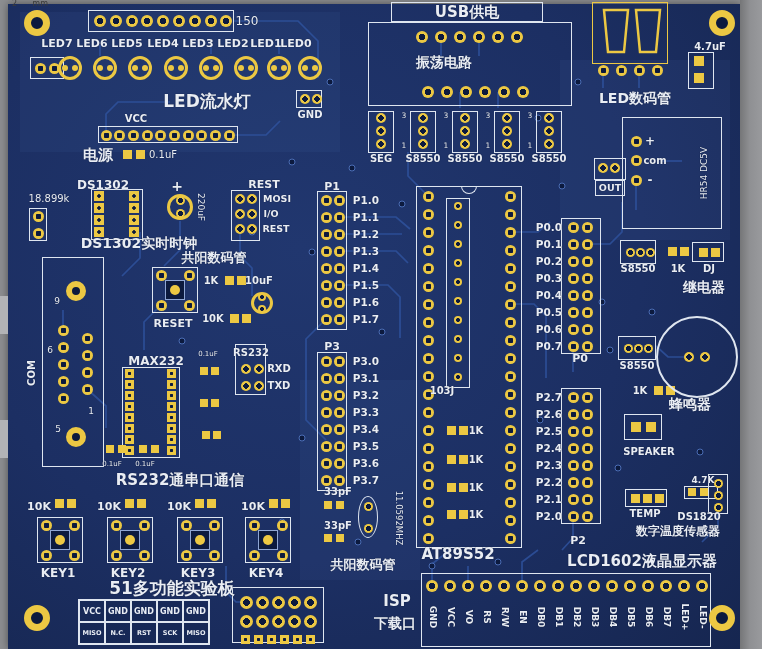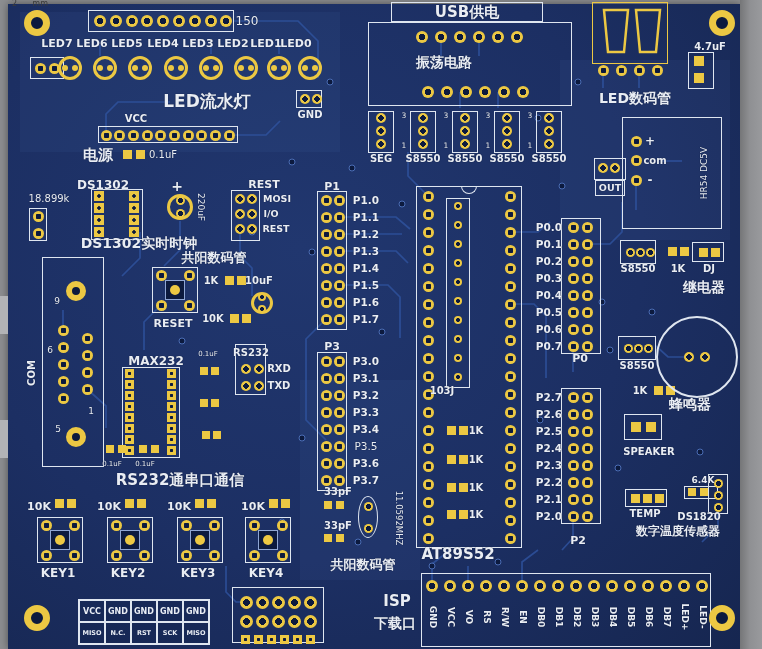--- a/index.html
+++ b/index.html
@@ -566,20 +566,21 @@
     <div class="lbl" style="left: 145px; top: 464px; font-size: 7px; transform: translate(-50%, -50%);">0.1uF</div>
     <div class="lbl" style="left: 180px; top: 480px; font-size: 15px; font-weight: 700; transform: translate(-50%, -50%);">RS232通串口通信</div>
     <div class="lbl" style="left: 39px; top: 506px; font-size: 11px; font-weight: 700; transform: translate(-50%, -50%);">10K</div>
     <div class="lbl" style="left: 109px; top: 506px; font-size: 11px; font-weight: 700; transform: translate(-50%, -50%);">10K</div>
     <div class="lbl" style="left: 179px; top: 506px; font-size: 11px; font-weight: 700; transform: translate(-50%, -50%);">10K</div>
     <div class="lbl" style="left: 253px; top: 506px; font-size: 11px; font-weight: 700; transform: translate(-50%, -50%);">10K</div>
     <div class="lbl" style="left: 58px; top: 573px; font-size: 12px; font-weight: 700; transform: translate(-50%, -50%);">KEY1</div>
     <div class="lbl" style="left: 128px; top: 573px; font-size: 12px; font-weight: 700; transform: translate(-50%, -50%);">KEY2</div>
     <div class="lbl" style="left: 198px; top: 573px; font-size: 12px; font-weight: 700; transform: translate(-50%, -50%);">KEY3</div>
     <div class="lbl" style="left: 266px; top: 573px; font-size: 12px; font-weight: 700; transform: translate(-50%, -50%);">KEY4</div>
+    <div class="lbl" style="left: 172px; top: 588px; font-size: 17px; font-weight: 700; transform: translate(-50%, -50%);">51多功能实验板</div>
     <div class="lbl" style="left: 397px; top: 601px; font-size: 15px; font-weight: 700; transform: translate(-50%, -50%);">ISP</div>
     <div class="lbl" style="left: 395px; top: 623px; font-size: 14px; font-weight: 700; transform: translate(-50%, -50%);">下载口</div>
     <div class="lbl" style="left: 332px; top: 186px; font-size: 11px; font-weight: 700; transform: translate(-50%, -50%);">P1</div>
     <div class="lbl" style="left: 332px; top: 346px; font-size: 11px; font-weight: 700; transform: translate(-50%, -50%);">P3</div>
     <div class="lbl" style="left: 381px; top: 159px; font-size: 10px; font-weight: 700; transform: translate(-50%, -50%);">SEG</div>
     <div class="lbl" style="left: 423px; top: 159px; font-size: 10px; font-weight: 700; transform: translate(-50%, -50%);">S8550</div>
     <div class="lbl" style="left: 465px; top: 159px; font-size: 10px; font-weight: 700; transform: translate(-50%, -50%);">S8550</div>
     <div class="lbl" style="left: 507px; top: 159px; font-size: 10px; font-weight: 700; transform: translate(-50%, -50%);">S8550</div>
     <div class="lbl" style="left: 549px; top: 159px; font-size: 10px; font-weight: 700; transform: translate(-50%, -50%);">S8550</div>
     <div class="lbl" style="left: 404px; top: 116px; font-size: 7.5px; transform: translate(-50%, -50%);">3</div>
@@ -612,38 +613,39 @@
     <div class="lbl" style="left: 650px; top: 180px; font-size: 12px; font-weight: 700; transform: translate(-50%, -50%);">-</div>
     <div class="lbl" style="left: 704px; top: 173px; font-size: 9px; transform: translate(-50%, -50%) rotate(-90deg);">HR54 DC5V</div>
     <div class="lbl" style="left: 638px; top: 269px; font-size: 10px; font-weight: 700; transform: translate(-50%, -50%);">S8550</div>
     <div class="lbl" style="left: 678px; top: 269px; font-size: 10px; font-weight: 700; transform: translate(-50%, -50%);">1K</div>
     <div class="lbl" style="left: 709px; top: 269px; font-size: 10px; font-weight: 700; transform: translate(-50%, -50%);">DJ</div>
     <div class="lbl" style="left: 704px; top: 287px; font-size: 14px; font-weight: 700; transform: translate(-50%, -50%);">继电器</div>
     <div class="lbl" style="left: 637px; top: 366px; font-size: 10px; font-weight: 700; transform: translate(-50%, -50%);">S8550</div>
     <div class="lbl" style="left: 640px; top: 391px; font-size: 10px; font-weight: 700; transform: translate(-50%, -50%);">1K</div>
     <div class="lbl" style="left: 690px; top: 404px; font-size: 14px; font-weight: 700; transform: translate(-50%, -50%);">蜂鸣器</div>
     <div class="lbl" style="left: 649px; top: 452px; font-size: 10px; font-weight: 700; transform: translate(-50%, -50%);">SPEAKER</div>
-    <div class="lbl" style="left: 703px; top: 480px; font-size: 9px; font-weight: 700; transform: translate(-50%, -50%);">6.4K</div>
+    <div class="lbl" style="left: 703px; top: 480px; font-size: 9px; font-weight: 700; transform: translate(-50%, -50%);">4.7K</div>
     <div class="lbl" style="left: 645px; top: 514px; font-size: 10px; font-weight: 700; transform: translate(-50%, -50%);">TEMP</div>
     <div class="lbl" style="left: 699px; top: 517px; font-size: 10px; font-weight: 700; transform: translate(-50%, -50%);">DS1820</div>
     <div class="lbl" style="left: 678px; top: 531px; font-size: 12px; font-weight: 700; transform: translate(-50%, -50%);">数字温度传感器</div>
+    <div class="lbl" style="left: 642px; top: 561px; font-size: 15px; font-weight: 700; transform: translate(-50%, -50%);">LCD1602液晶显示器</div>
     <div class="lbl" style="left: 366px; top: 200px; font-size: 10.5px; font-weight: 700; transform: translate(-50%, -50%);">P1.0</div>
     <div class="lbl" style="left: 366px; top: 217px; font-size: 10.5px; font-weight: 700; transform: translate(-50%, -50%);">P1.1</div>
     <div class="lbl" style="left: 366px; top: 234px; font-size: 10.5px; font-weight: 700; transform: translate(-50%, -50%);">P1.2</div>
     <div class="lbl" style="left: 366px; top: 251px; font-size: 10.5px; font-weight: 700; transform: translate(-50%, -50%);">P1.3</div>
     <div class="lbl" style="left: 366px; top: 268px; font-size: 10.5px; font-weight: 700; transform: translate(-50%, -50%);">P1.4</div>
     <div class="lbl" style="left: 366px; top: 285px; font-size: 10.5px; font-weight: 700; transform: translate(-50%, -50%);">P1.5</div>
     <div class="lbl" style="left: 366px; top: 302px; font-size: 10.5px; font-weight: 700; transform: translate(-50%, -50%);">P1.6</div>
     <div class="lbl" style="left: 366px; top: 319px; font-size: 10.5px; font-weight: 700; transform: translate(-50%, -50%);">P1.7</div>
     <div class="lbl" style="left: 366px; top: 361px; font-size: 10.5px; font-weight: 700; transform: translate(-50%, -50%);">P3.0</div>
     <div class="lbl" style="left: 366px; top: 378px; font-size: 10.5px; font-weight: 700; transform: translate(-50%, -50%);">P3.1</div>
     <div class="lbl" style="left: 366px; top: 395px; font-size: 10.5px; font-weight: 700; transform: translate(-50%, -50%);">P3.2</div>
     <div class="lbl" style="left: 366px; top: 412px; font-size: 10.5px; font-weight: 700; transform: translate(-50%, -50%);">P3.3</div>
     <div class="lbl" style="left: 366px; top: 429px; font-size: 10.5px; font-weight: 700; transform: translate(-50%, -50%);">P3.4</div>
-    <div class="lbl" style="left: 366px; top: 446px; font-size: 10.5px; font-weight: 400; transform: translate(-50%, -50%);">P3.5</div>
+    <div class="lbl" style="left: 366px; top: 446px; font-size: 10.5px; font-weight: 700; transform: translate(-50%, -50%);">P3.5</div>
     <div class="lbl" style="left: 366px; top: 463px; font-size: 10.5px; font-weight: 700; transform: translate(-50%, -50%);">P3.6</div>
     <div class="lbl" style="left: 366px; top: 480px; font-size: 10.5px; font-weight: 700; transform: translate(-50%, -50%);">P3.7</div>
     <div class="lbl" style="left: 549px; top: 227px; font-size: 10.5px; font-weight: 700; transform: translate(-50%, -50%);">P0.0</div>
     <div class="lbl" style="left: 549px; top: 244px; font-size: 10.5px; font-weight: 700; transform: translate(-50%, -50%);">P0.1</div>
     <div class="lbl" style="left: 549px; top: 261px; font-size: 10.5px; font-weight: 700; transform: translate(-50%, -50%);">P0.2</div>
     <div class="lbl" style="left: 549px; top: 278px; font-size: 10.5px; font-weight: 700; transform: translate(-50%, -50%);">P0.3</div>
     <div class="lbl" style="left: 549px; top: 295px; font-size: 10.5px; font-weight: 700; transform: translate(-50%, -50%);">P0.4</div>
     <div class="lbl" style="left: 549px; top: 312px; font-size: 10.5px; font-weight: 700; transform: translate(-50%, -50%);">P0.5</div>
     <div class="lbl" style="left: 549px; top: 329px; font-size: 10.5px; font-weight: 700; transform: translate(-50%, -50%);">P0.6</div>
     <div class="lbl" style="left: 549px; top: 346px; font-size: 10.5px; font-weight: 700; transform: translate(-50%, -50%);">P0.7</div>

